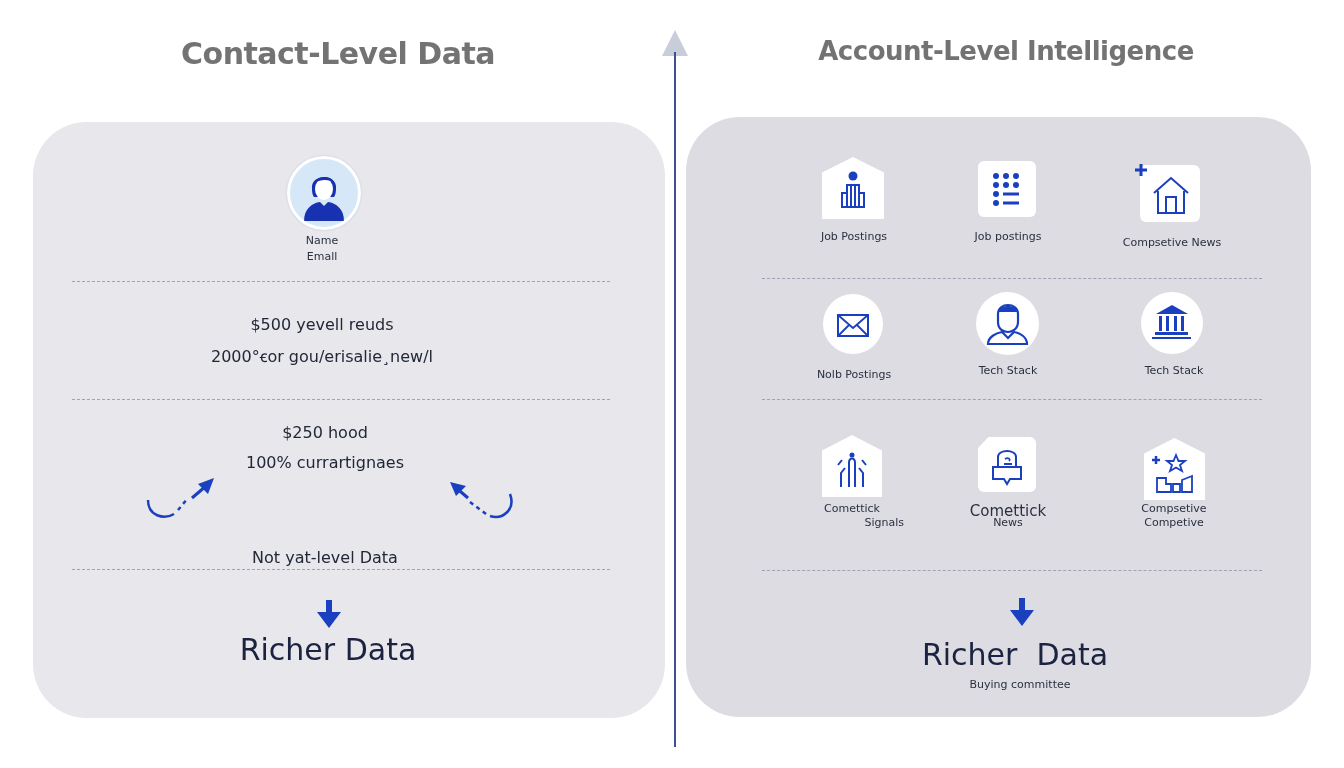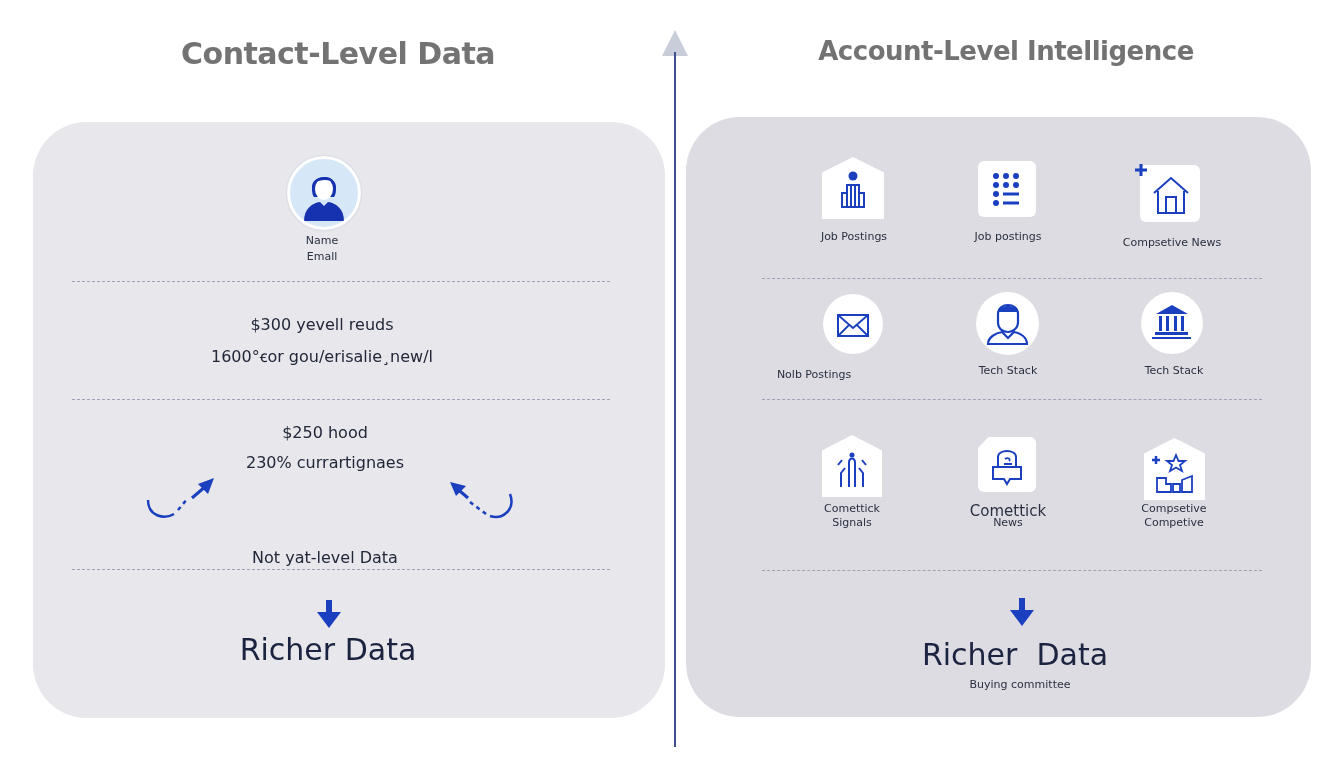--- a/index.html
+++ b/index.html
@@ -73,27 +73,27 @@
     <ellipse cx="34" cy="30" rx="9" ry="11" fill="#ffffff"></ellipse>
     <path d="M25 24 C28 16 42 16 44 24 C40 20 30 20 25 24 Z" fill="#1632b0"></path>
     <path d="M14 62 C14 50 22 44 30 43 L34 47 L38 43 C46 44 54 50 54 62 Z" fill="#1632b0"></path>
   </svg>
 </div>
 <div class="small" style="left:274px; top:234px; width:96px;">Name</div>
 <div class="small" style="left:274px; top:250px; width:96px;">Emall</div>
 
 <div class="dash" style="left:72px; top:281px; width:538px;"></div>
 
-<div class="mid" style="left:130px; top:315px; width:384px;">$300 yevell reuds</div>
-<div class="mid" style="left:130px; top:345px; width:384px;">1600°ꞓor gou/erisalie¸new/l</div>
+<div class="mid" style="left:130px; top:315px; width:384px;">$500 yevell reuds</div>
+<div class="mid" style="left:130px; top:345px; width:384px;">2000°ꞓor gou/erisalie¸new/l</div>
 
 <div class="dash" style="left:72px; top:399px; width:538px;"></div>
 
 <div class="mid" style="left:180px; top:423px; width:290px;">$250 hood</div>
-<div class="mid" style="left:180px; top:453px; width:290px;">230% currartignaes</div>
+<div class="mid" style="left:180px; top:453px; width:290px;">100% currartignaes</div>
 <div class="mid" style="left:180px; top:506px; width:290px;margin-top:42px;">Not yat-level Data</div>
 
 <svg class="curve-arrow" style="left:140px; top:470px;" width="80" height="56" viewBox="0 0 80 56">
   <path d="M8 30 C8 46 24 50 34 44" fill="none" stroke="#1a3fbf" stroke-width="2.5"></path>
   <path d="M38 40 L48 28" fill="none" stroke="#1a3fbf" stroke-width="2.5" stroke-dasharray="4 4"></path>
   <polygon points="74,8 58,14 68,24" fill="#1a3fbf"></polygon>
   <line x1="52" y1="28" x2="66" y2="16" stroke="#1a3fbf" stroke-width="3"></line>
 </svg>
 <svg class="curve-arrow" style="left:440px; top:470px;" width="80" height="56" viewBox="0 0 80 56">
   <path d="M70 24 C76 40 62 50 50 46" fill="none" stroke="#1a3fbf" stroke-width="2.5"></path>
@@ -150,21 +150,21 @@
 <div class="small" style="left:1110px; top:236px; width:124px; font-size:11px;">Compsetive News</div>
 
 <div class="dash" style="left:762px; top:278px; width:500px;"></div>
 
 <div class="tile circle" style="left:823px; top:294px; width:60px; height:60px;">
   <svg width="60" height="60" viewBox="0 0 60 60">
     <rect x="15" y="21" width="30" height="21" fill="none" stroke="#1a3fbf" stroke-width="2"></rect>
     <path d="M15 21 L30 34 L45 21 M15 42 L26 31 M45 42 L34 31" fill="none" stroke="#1a3fbf" stroke-width="1.8"></path>
   </svg>
 </div>
-<div class="small" style="left:760px; top:368px; width:108px;">Nolb Postings</div>
+<div class="small" style="left:800px; top:368px; width:108px;">Nolb Postings</div>
 
 <div class="tile circle" style="left:976px; top:292px; width:63px; height:63px;">
   <svg width="63" height="63" viewBox="0 0 63 63">
     <path d="M22 22 C22 10 42 10 42 22 L42 30 C42 37 36 40 32 40 C27 40 22 37 22 30 Z" fill="none" stroke="#1a3fbf" stroke-width="2.2"></path>
     <path d="M22 20 C24 12 40 12 42 20" fill="#1a3fbf"></path>
     <path d="M12 52 C12 45 20 41 26 40 L32 46 L38 40 C44 41 51 45 51 52 Z" fill="none" stroke="#1a3fbf" stroke-width="2.2"></path>
   </svg>
 </div>
 <div class="small" style="left:954px; top:364px; width:108px;">Tech Stack</div>
 
@@ -186,21 +186,21 @@
 <div class="tile house" style="left:822px; top:435px; width:60px; height:62px;">
   <svg width="60" height="62" viewBox="0 0 60 62">
     <path d="M27 52 L27 28 C27 22 33 22 33 28 L33 52" fill="none" stroke="#1a3fbf" stroke-width="2"></path>
     <circle cx="30" cy="20" r="2.5" fill="#1a3fbf"></circle>
     <path d="M19 52 L19 38 L23 33" fill="none" stroke="#1a3fbf" stroke-width="2"></path>
     <path d="M41 52 L41 38 L37 33" fill="none" stroke="#1a3fbf" stroke-width="2"></path>
     <path d="M16 30 L20 25 M44 30 L40 25" stroke="#1a3fbf" stroke-width="2"></path>
   </svg>
 </div>
 <div class="small" style="left:800px; top:502px; width:104px; font-size:11px;">Comettick</div>
-<div class="small" style="left:800px; top:516px; width:104px; font-size:11px;">Signals</div>
+<div class="small" style="left:800px; top:516px; width:104px; font-size:11px;text-align:right;">Signals</div>
 
 <div class="tile square" style="left:978px; top:437px; width:58px; height:55px; clip-path: polygon(18% 0, 100% 0, 100% 100%, 0 100%, 0 20%);">
   <svg width="58" height="55" viewBox="0 0 58 55">
     <path d="M20 30 L20 20 C20 12 38 12 38 20 L38 30" fill="none" stroke="#1a3fbf" stroke-width="2"></path>
     <path d="M15 30 L43 30 L43 42 L32 42 L29 47 L26 42 L15 42 Z" fill="none" stroke="#1a3fbf" stroke-width="2"></path>
     <path d="M27 22 C30 20 33 22 31 24 M26 27 L34 27" fill="none" stroke="#1a3fbf" stroke-width="1.8"></path>
   </svg>
 </div>
 <div class="small" style="left:954px; top:502px; width:108px; font-size:15px;">Comettick</div>
 <div class="small" style="left:954px; top:516px; width:108px; font-size:11px;">News</div>

